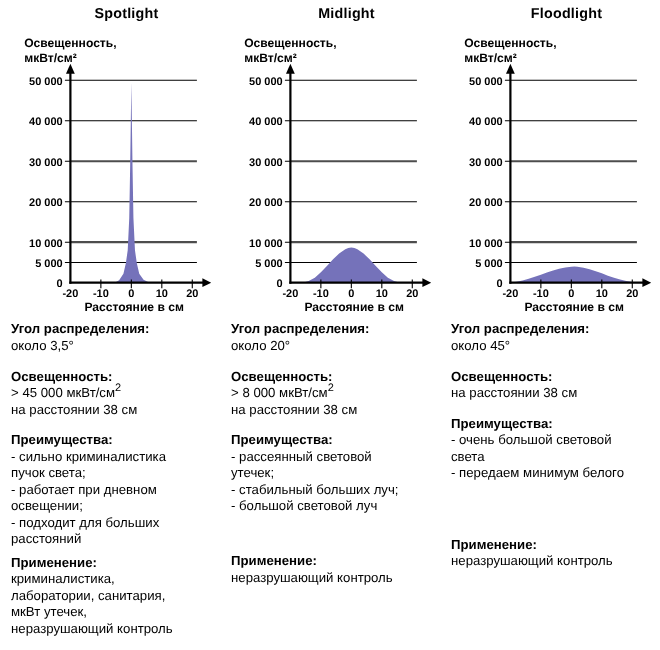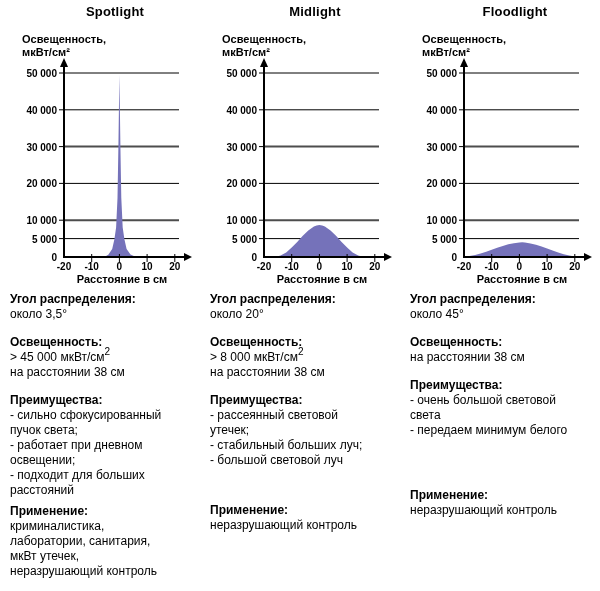--- a/index.html
+++ b/index.html
@@ -70,21 +70,21 @@
         <div>около 3,5°</div>
       </div>
       <div class="sec">
         <div class="h">Освещенность:</div>
         <div><span>&gt; 45 000 мкВт/см</span><sup class="unit">2</sup></div>
         <div>на расстоянии 38 см</div>
       </div>
       <div class="sec sec-adv">
         <div class="h">Преимущества:</div>
         <div>
-            <div class="tline">- сильно сфокусированный</div>
+            <div class="tline">- сильно криминалистика</div>
             <div class="tline">пучок света;</div>
             <div class="tline">- работает при дневном</div>
             <div class="tline">освещении;</div>
             <div class="tline">- подходит для больших</div>
             <div class="tline">расстояний</div>
           </div>
       </div>
       <div class="sec sec-app">
         <div class="h">Применение:</div>
         <div>

